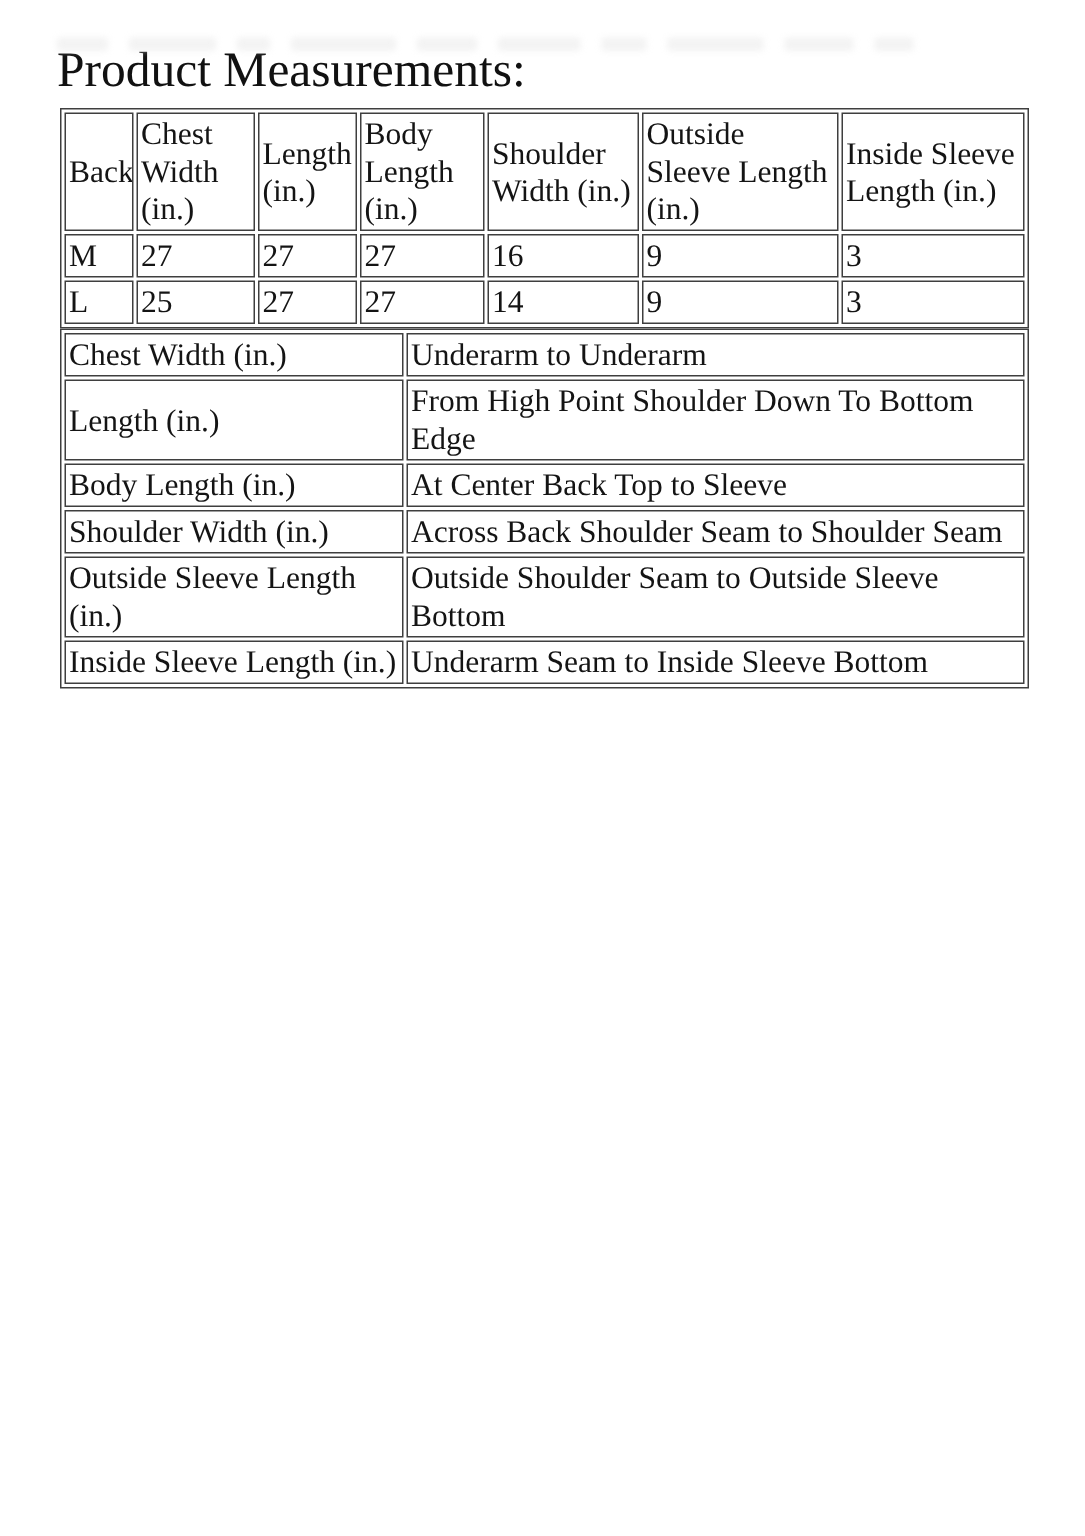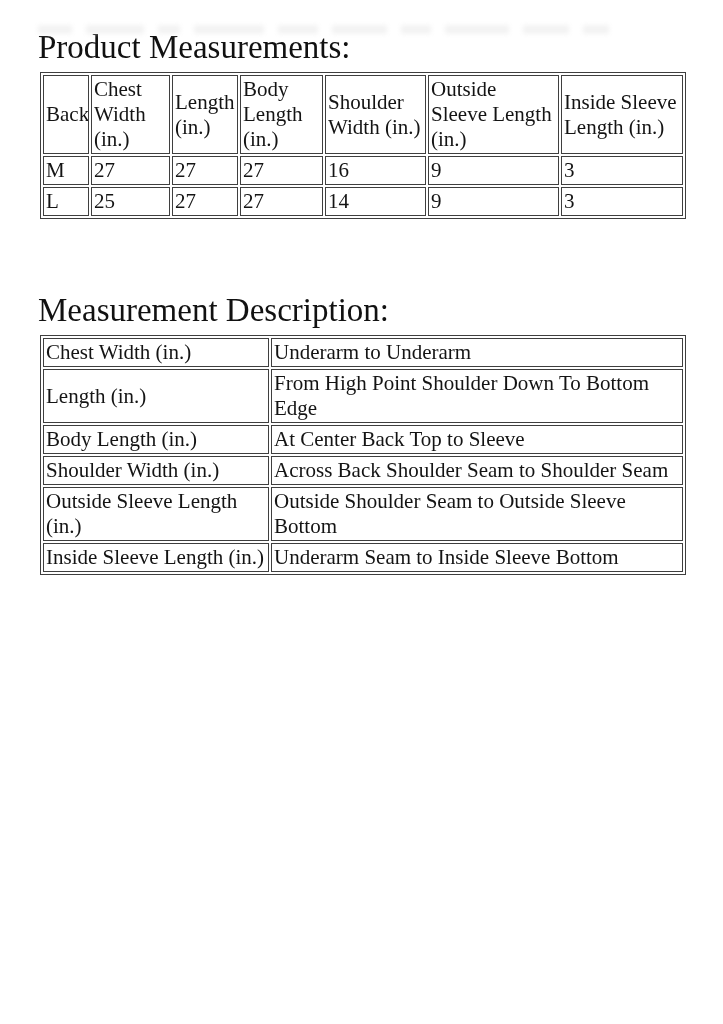--- a/index.html
+++ b/index.html
@@ -143,21 +143,20 @@
           <td>25</td>
           <td>27</td>
           <td>27</td>
           <td>14</td>
           <td>9</td>
           <td>3</td>
         </tr>
       </tbody>
     </table>
 
-  <h2 class="heading second">Measurement Description:</h2>
 
   <table class="md-table">
     <colgroup>
       <col class="m0">
         <col class="m1">
     </colgroup>
   <tbody>
         <tr>
           <td>Chest Width (in.)</td>
           <td>Underarm to Underarm</td>

